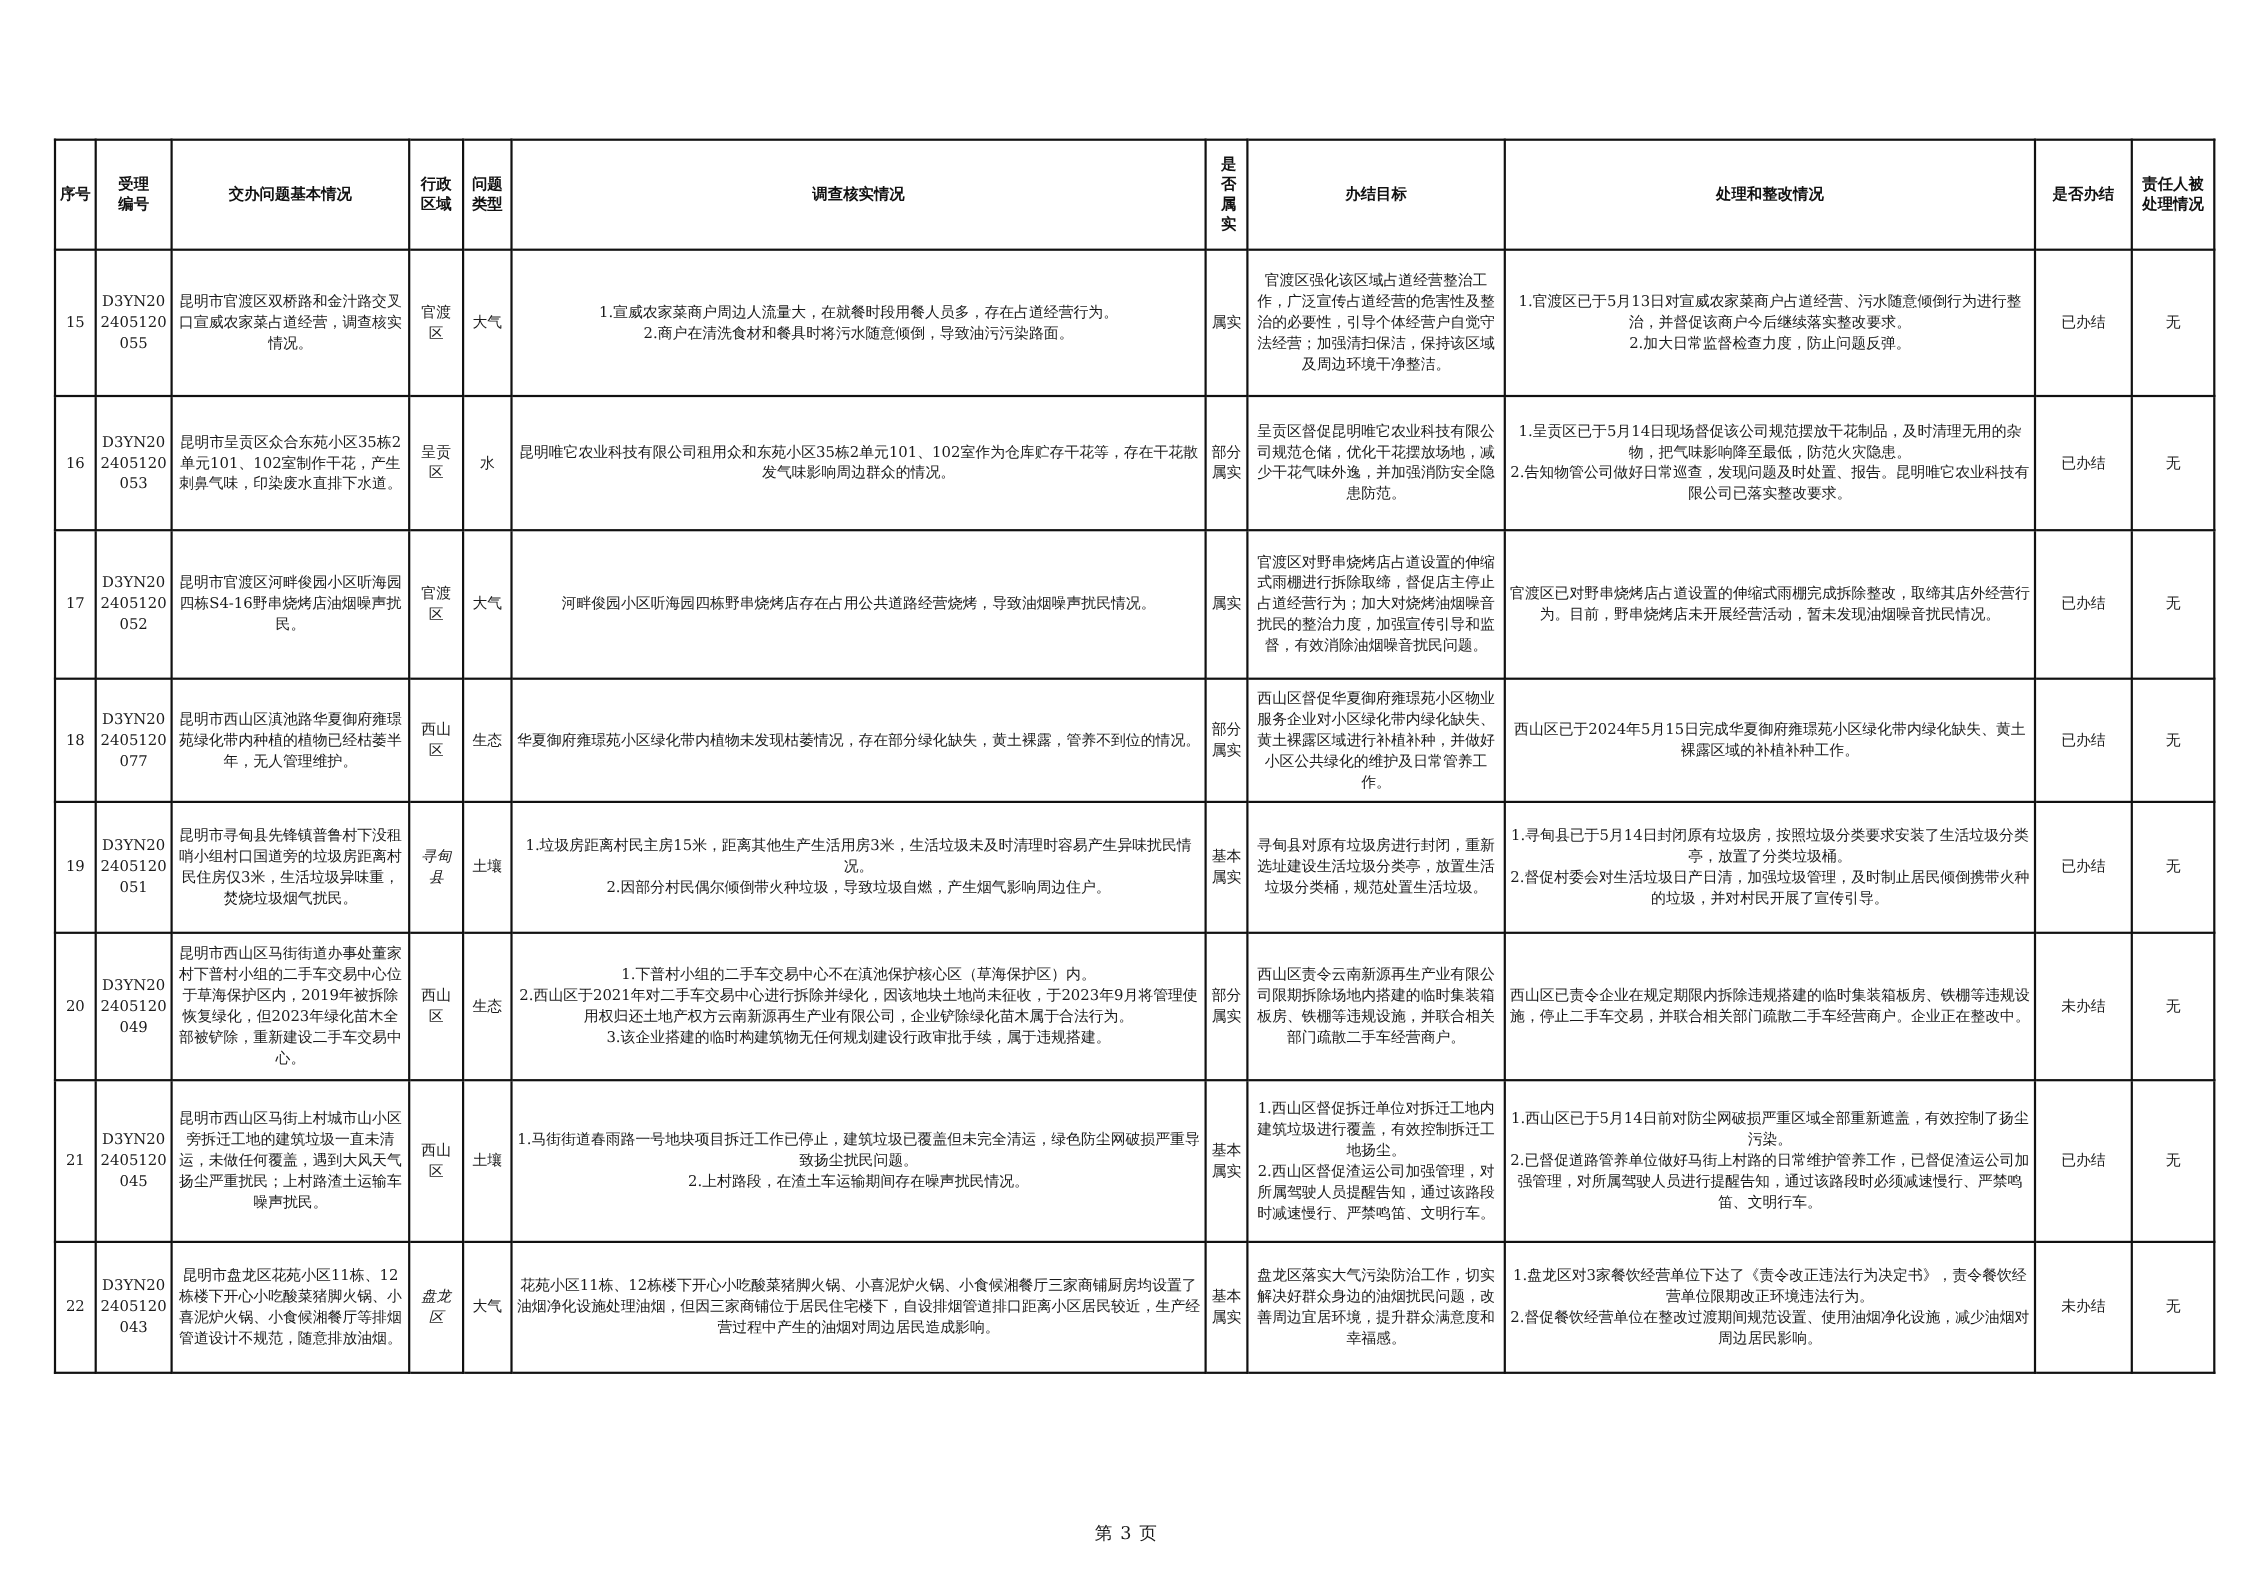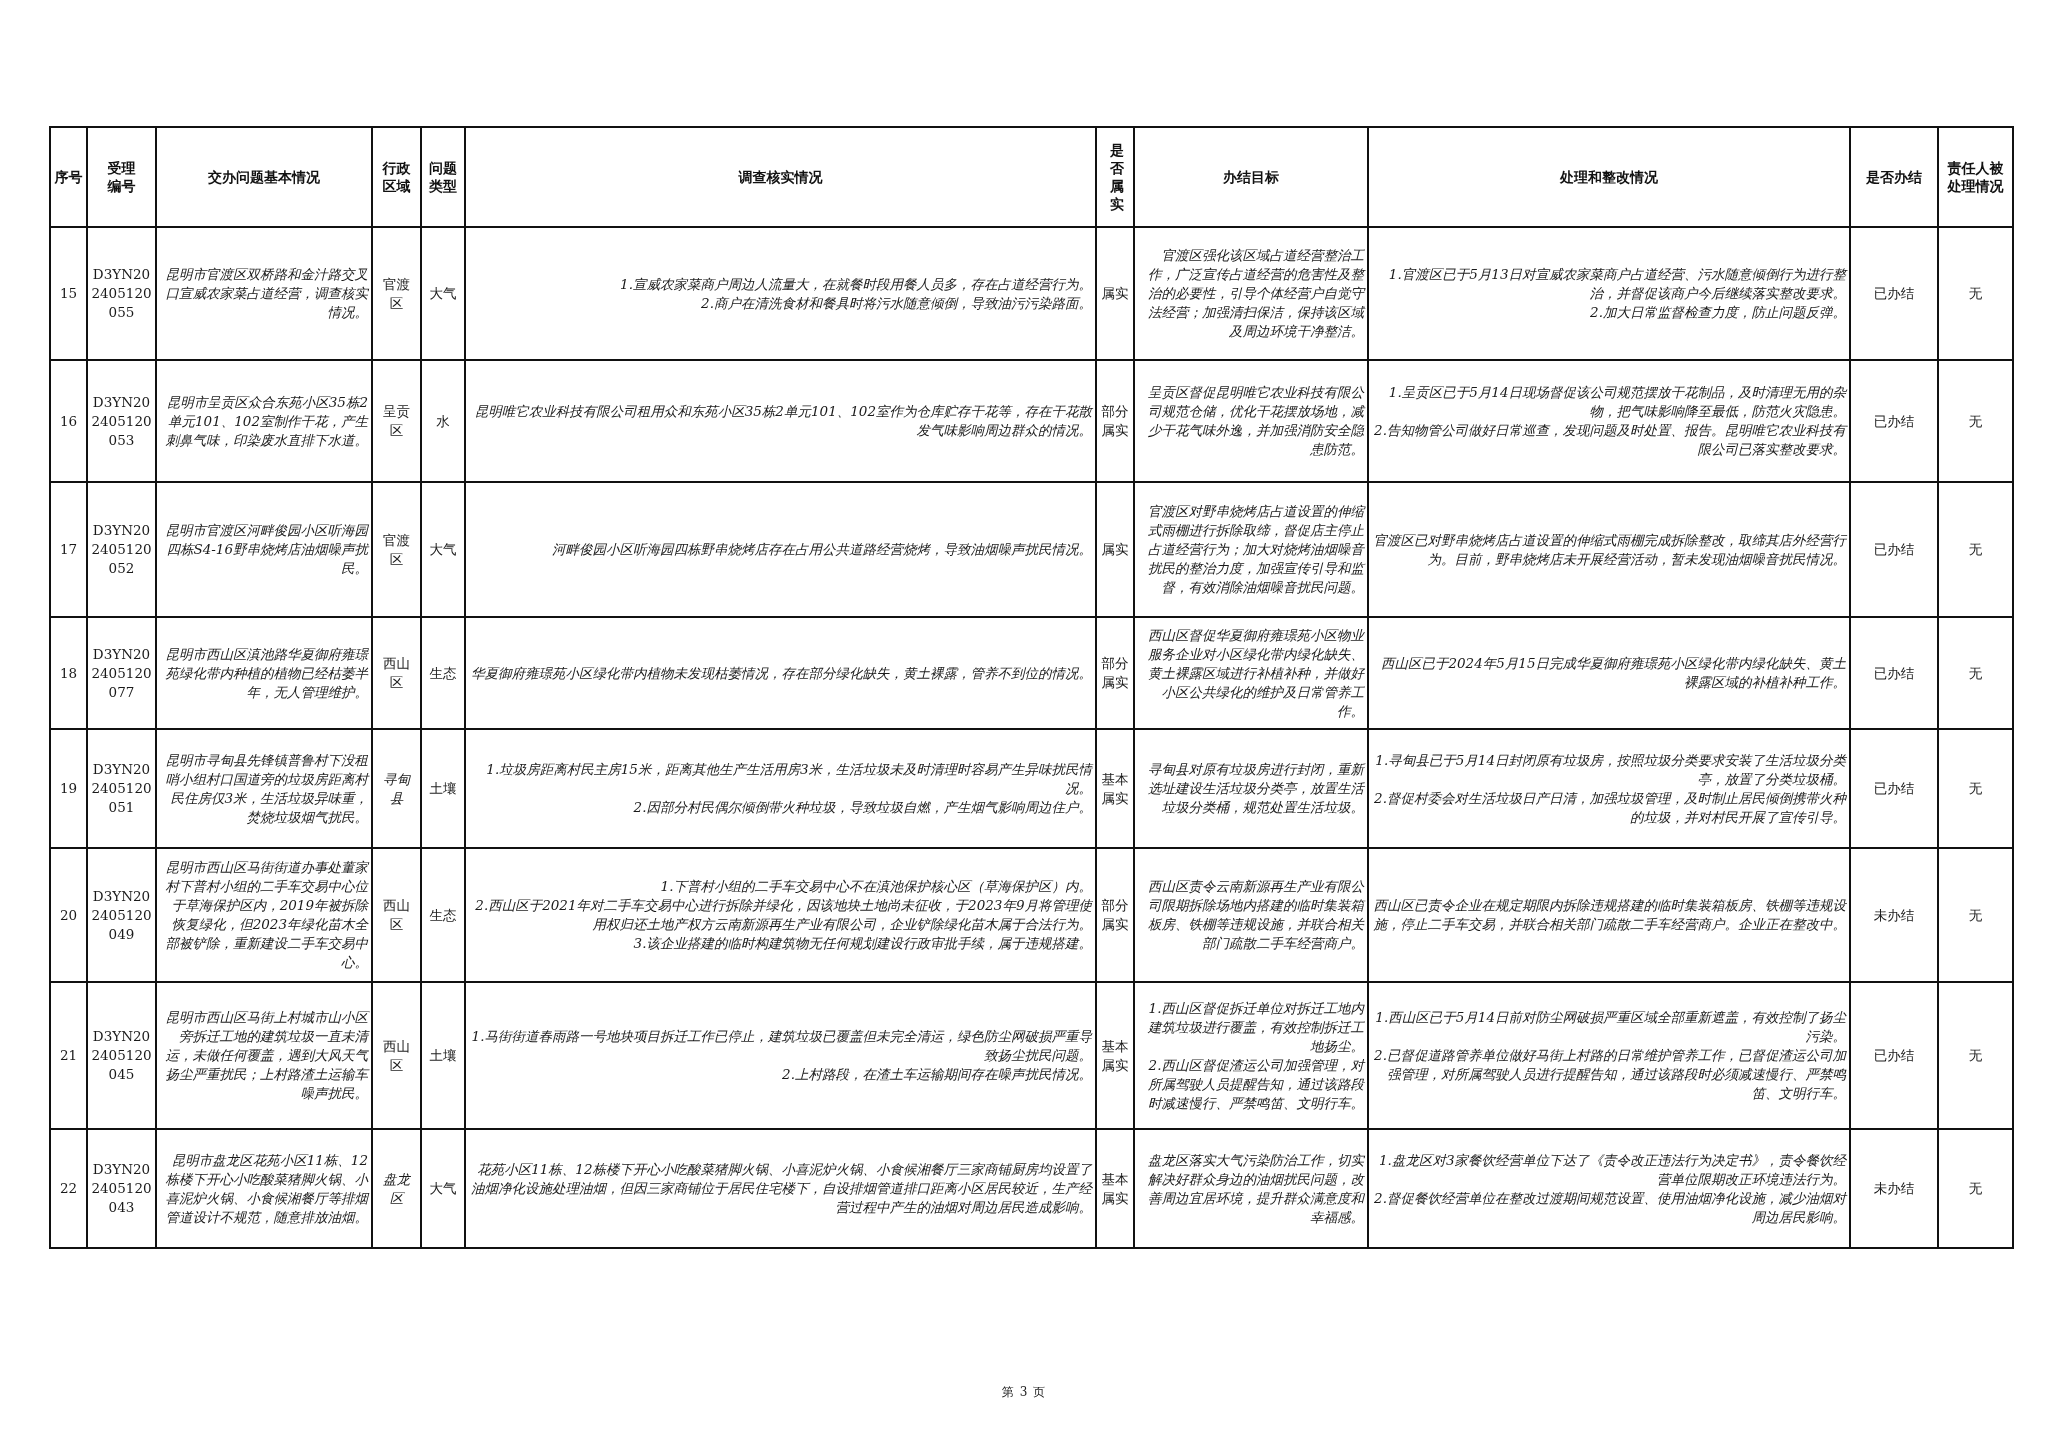--- a/index.html
+++ b/index.html
@@ -5,23 +5,23 @@
   html, body { margin:0; padding:0; background:#ffffff; }
   body { width:2048px; height:1448px; position:relative; overflow:hidden;
          font-family:"DejaVu Serif","Liberation Serif",serif; color:#1a1a1a; }
   table.main { position:absolute; left:49px; top:126px; border-collapse:collapse;
                table-layout:fixed; width:1963px; }
   table.main td, table.main th { border:2px solid #111; padding:2px 3px; vertical-align:middle;
                font-size:13.5px; line-height:19px; overflow:hidden; }
   table.main th { font-family:"DejaVu Sans","Liberation Sans",sans-serif; font-weight:bold;
                   font-size:14px; line-height:18px; text-align:center; color:#111; }
   td.c { text-align:center; }
-  td.l { text-align:right; white-space:pre-line;font-style:italic; }
+  td.l { text-align:center; white-space:pre-line; }
   .footer { position:absolute; top:1384px; left:0; width:2048px; text-align:center;
-            font-size:12px; letter-spacing:1px; }
+            font-size:16px; letter-spacing:1px; }
 </style>
 </head>
 <body>
 
 <table class="main">
   <colgroup>
     <col style="width:37px">
       <col style="width:69px">
       <col style="width:216px">
     <col style="width:49px">

